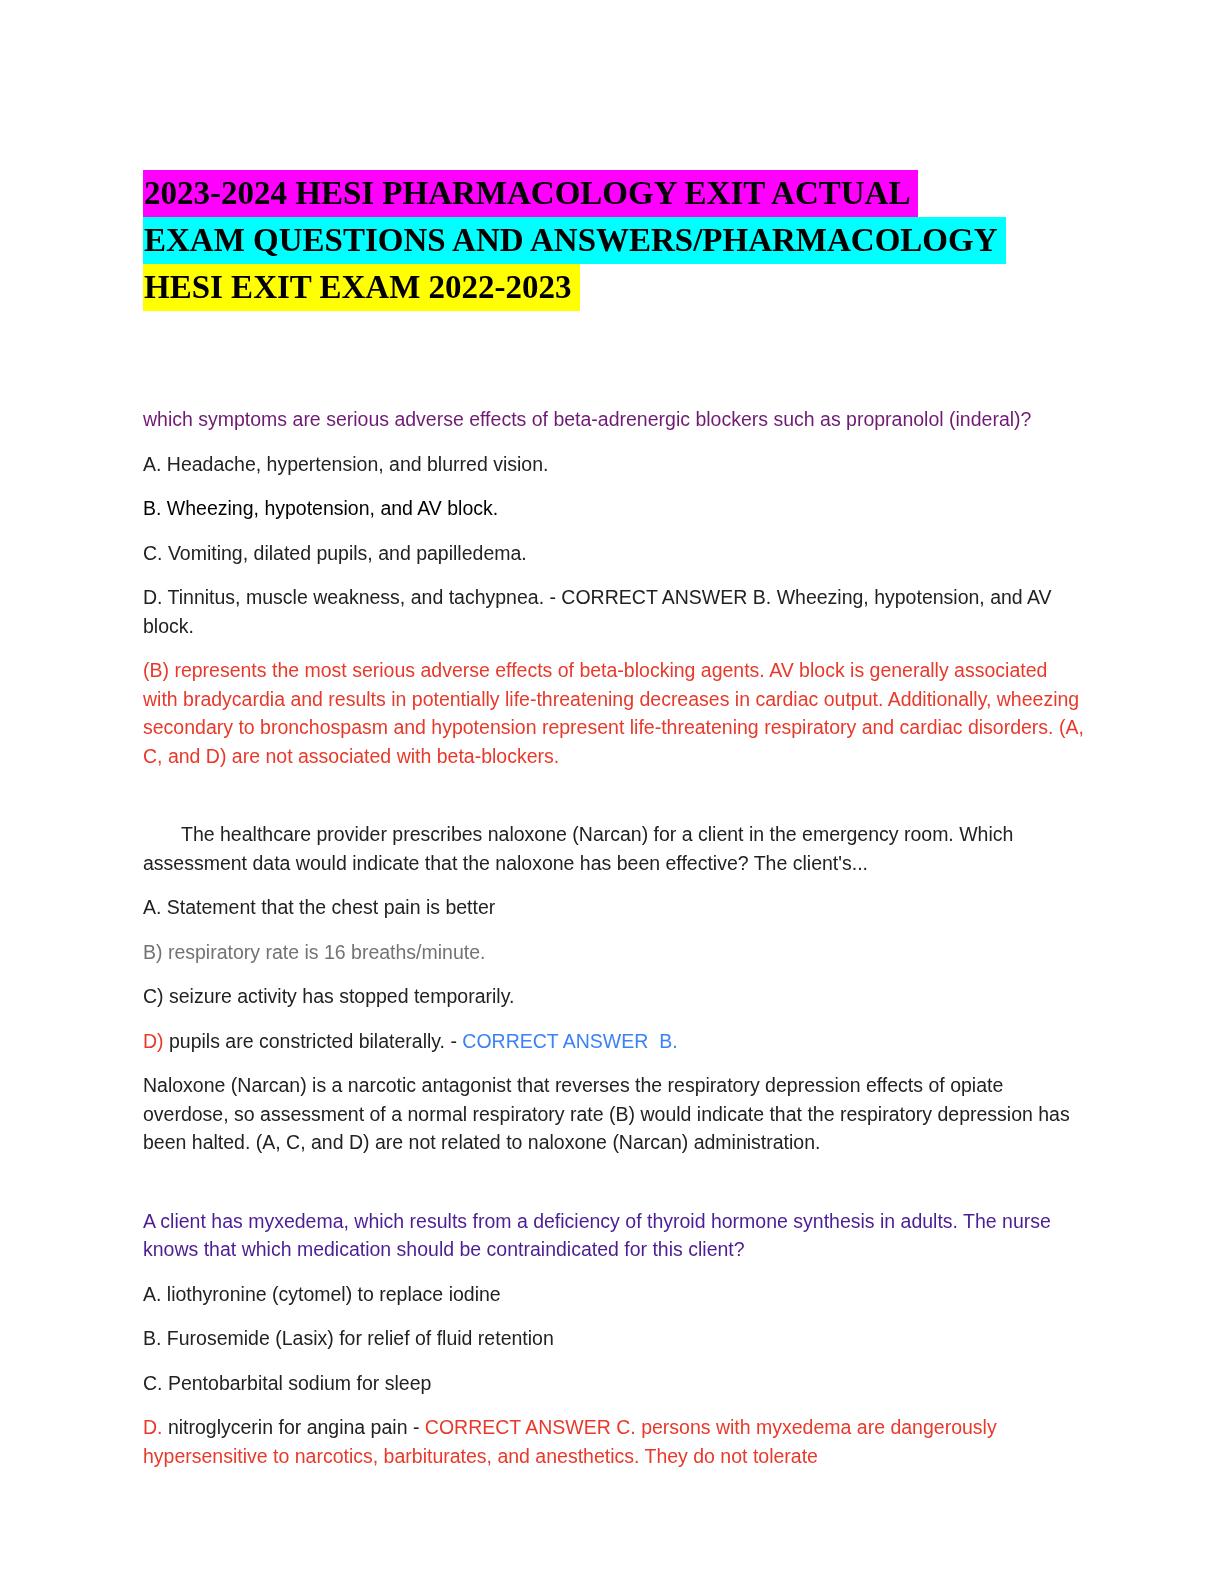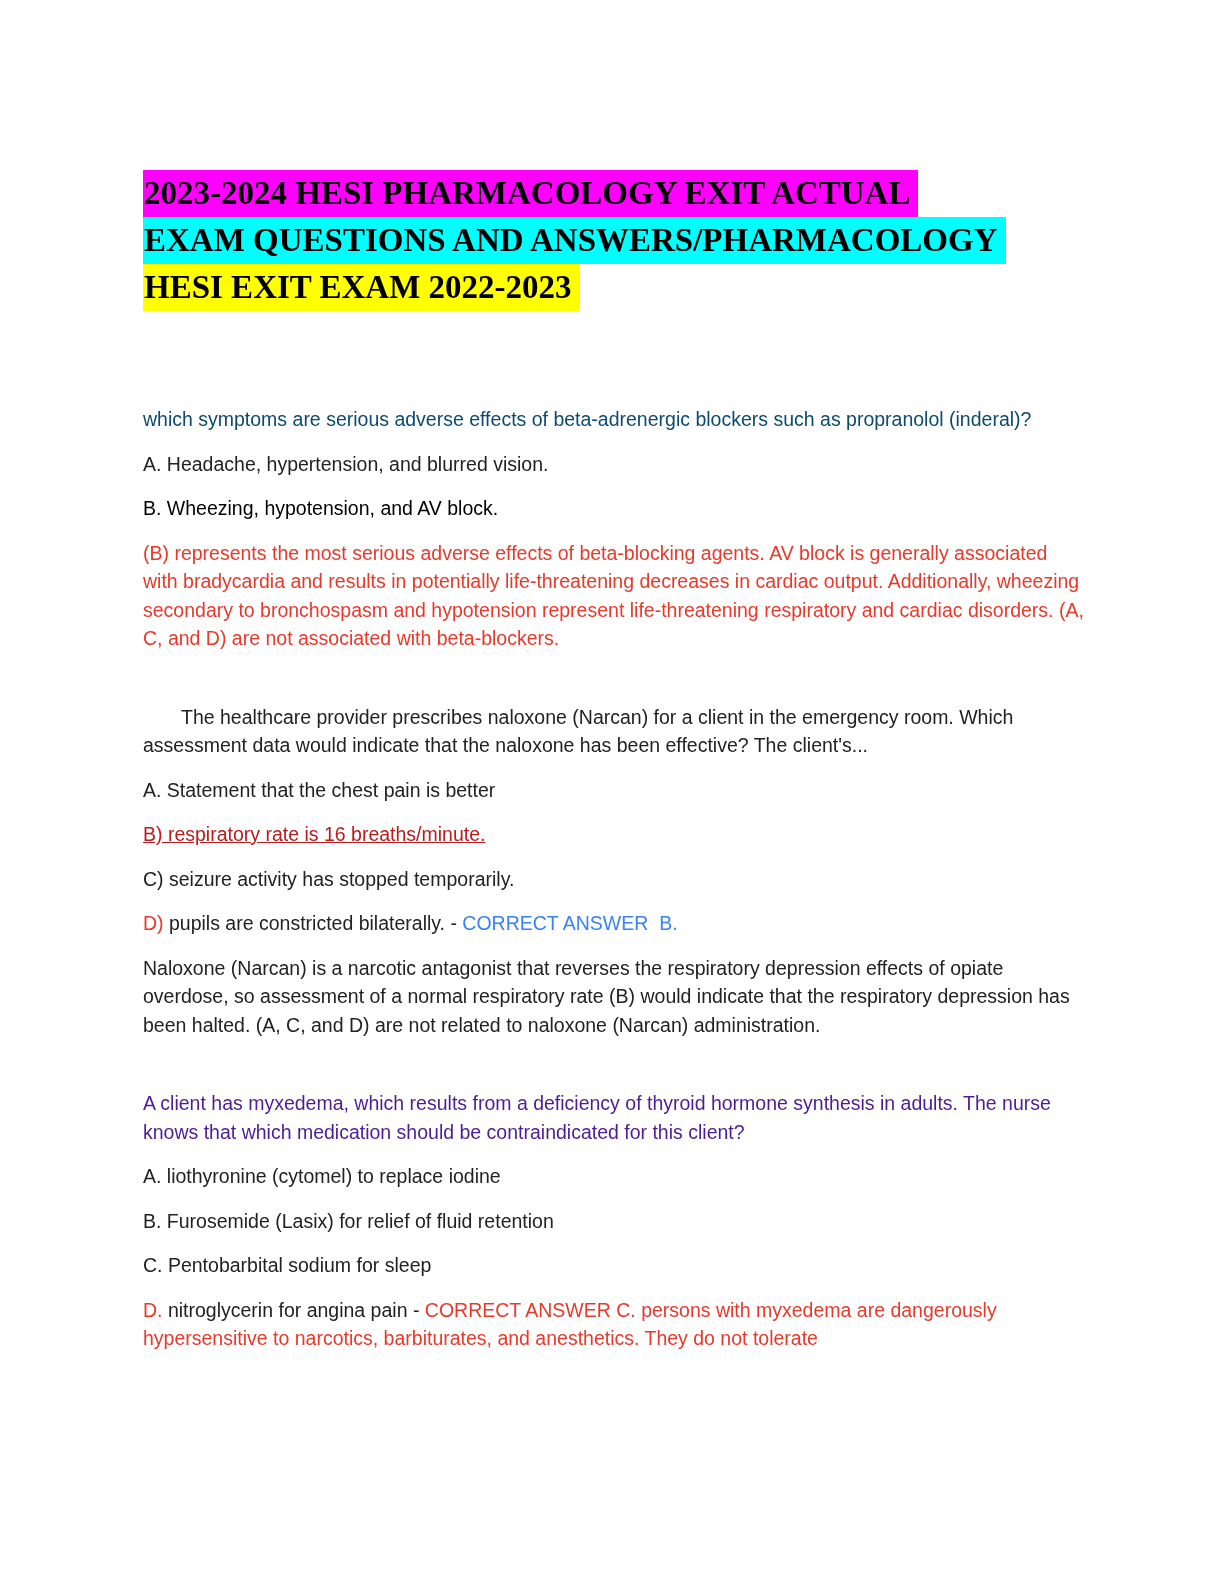--- a/index.html
+++ b/index.html
@@ -44,27 +44,29 @@
 </head>
 <body>
 
 <div class="page">
   <div class="doc-title">
       <div class="title-line"><span class="hl" style="background-color: rgb(255, 0, 255); color: rgb(0, 0, 0);">2023-2024 HESI PHARMACOLOGY EXIT ACTUAL</span></div>
       <div class="title-line"><span class="hl" style="background-color: rgb(0, 255, 255); color: rgb(0, 0, 0);">EXAM QUESTIONS AND ANSWERS/PHARMACOLOGY</span></div>
       <div class="title-line"><span class="hl" style="background-color: rgb(255, 255, 0); color: rgb(0, 0, 0);">HESI EXIT EXAM 2022-2023</span></div>
     </div>
   <div class="doc-body">
-      <p class="para"><span style="color: #0c4a6e;">which symptoms are serious adverse effects of beta-adrenergic blockers such as propranolol (inderal)?</span></p>
+      <p class="para"><span style="color: #701a75;">which symptoms are serious adverse effects of beta-adrenergic blockers such as propranolol (inderal)?</span></p>
       <p class="para"><span style="color: rgb(34, 34, 34);">A. Headache, hypertension, and blurred vision.</span></p>
       <p class="para"><span style="color: #000000;">B. Wheezing, hypotension, and AV block.</span></p>
+      <p class="para"><span style="color: rgb(34, 34, 34);">C. Vomiting, dilated pupils, and papilledema.</span></p>
+      <p class="para"><span style="color: rgb(34, 34, 34);">D. Tinnitus, muscle weakness, and tachypnea. - CORRECT ANSWER B. Wheezing, hypotension, and AV block.</span></p>
       <p class="para"><span style="color: rgb(232, 57, 43);">(B) represents the most serious adverse effects of beta-blocking agents. AV block is generally associated with bradycardia and results in potentially life-threatening decreases in cardiac output. Additionally, wheezing secondary to bronchospasm and hypotension represent life-threatening respiratory and cardiac disorders. (A, C, and D) are not associated with beta-blockers.</span></p>
       <p class="para gap-before"><span style="color: rgb(34, 34, 34); margin-left: 38px;">The healthcare provider prescribes naloxone (Narcan) for a client in the emergency room. Which assessment data would indicate that the naloxone has been effective? The client's...</span></p>
       <p class="para"><span style="color: rgb(34, 34, 34);">A. Statement that the chest pain is better</span></p>
-      <p class="para"><span style="color: #b91c1c; text-decoration: underline;">B) respiratory rate is 16 breaths/minute.</span></p>
+      <p class="para"><span style="color: #737373;">B) respiratory rate is 16 breaths/minute.</span></p>
       <p class="para"><span style="color: rgb(34, 34, 34);">C) seizure activity has stopped temporarily.</span></p>
       <p class="para"><span style="color: rgb(232, 57, 43);">D)</span><span style="color: rgb(34, 34, 34);"> pupils are constricted bilaterally. - </span><span style="color: #3b82f6;">CORRECT ANSWER  B.</span></p>
       <p class="para"><span style="color: rgb(34, 34, 34);">Naloxone (Narcan) is a narcotic antagonist that reverses the respiratory depression effects of opiate overdose, so assessment of a normal respiratory rate (B) would indicate that the respiratory depression has been halted. (A, C, and D) are not related to naloxone (Narcan) administration.</span></p>
       <p class="para gap-before"><span style="color: #4c1d95;">A client has myxedema, which results from a deficiency of thyroid hormone synthesis in adults. The nurse knows that which medication should be contraindicated for this client?</span></p>
       <p class="para"><span style="color: rgb(34, 34, 34);">A. liothyronine (cytomel) to replace iodine</span></p>
       <p class="para"><span style="color: rgb(34, 34, 34);">B. Furosemide (Lasix) for relief of fluid retention</span></p>
       <p class="para"><span style="color: rgb(34, 34, 34);">C. Pentobarbital sodium for sleep</span></p>
       <p class="para"><span style="color: rgb(232, 57, 43);">D.</span><span style="color: rgb(34, 34, 34);"> nitroglycerin for angina pain - </span><span style="color: rgb(232, 57, 43);">CORRECT ANSWER C. persons with myxedema are dangerously hypersensitive to narcotics, barbiturates, and anesthetics. They do not tolerate</span></p>
     </div>
 </div>

